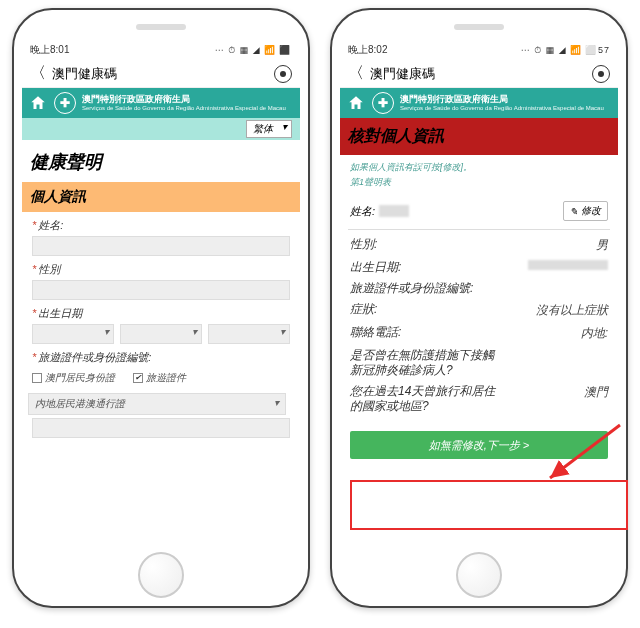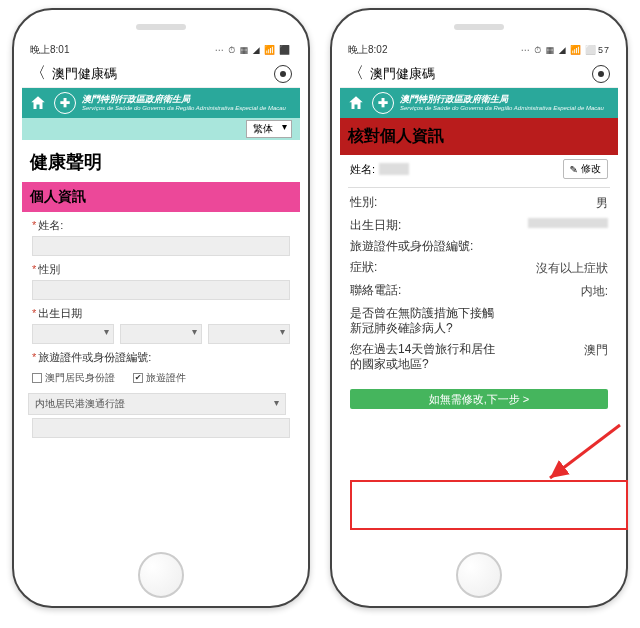--- a/index.html
+++ b/index.html
@@ -84,35 +84,35 @@
   .home-icon {
     width: 20px; height: 20px;
     display: inline-flex; align-items: center; justify-content: center;
   }
   .home-icon svg { fill:#fff; width:18px; height:18px; }
   .badge {
     width: 22px; height: 22px; border:1.5px solid #fff; border-radius:50%;
     display:inline-flex; align-items:center; justify-content:center;
     font-weight:bold; font-size:12px;
   }
-  .gov-text { line-height:1.1; flex:1;font-style:italic; }
+  .gov-text { line-height:1.1; flex:1; }
   .gov-text .line1 { font-size:9px; font-weight:bold; }
   .gov-text .line2 { font-size:6px; opacity:0.9; }
 
-  .content { flex:1; overflow:hidden; }
+  .content { flex:1; overflow:hidden;font-style:italic; }
 
   
   .lang-bar {
     background:#a9e6dc; display:flex; justify-content:flex-end;
     padding:2px 8px;
   }
   .lang-sel { font-size:10px; border:1px solid #aaa; background:#fff; padding:1px 18px 1px 6px; position:relative; }
   .lang-sel::after { content:"▾"; position:absolute; right:4px; top:0; font-size:10px; }
   .decl-title { font-size:18px; font-weight:bold; padding:10px 8px 4px; }
-  .section-header { background:#ec4899; padding:6px 8px; font-size:14px; font-weight:bold; margin:4px 0 6px; }
+  .section-header { background:#fdba74; padding:6px 8px; font-size:14px; font-weight:bold; margin:4px 0 6px; }
   .field-label { font-size:11px; color:#333; padding:0 10px; margin-top:6px; }
   .req { color:#c43; margin-right:2px; }
   .text-input {
     display:block; width:calc(100% - 20px); margin:3px 10px 0;
     height:20px; background:#eee; border:1px solid #ddd;
   }
   .triple { display:flex; gap:6px; padding:0 10px; margin-top:3px; }
   .triple .sel { flex:1; height:20px; background:#eee; border:1px solid #ddd; position:relative; }
   .triple .sel::after { content:"▾"; position:absolute; right:4px; top:1px; font-size:10px; color:#666; }
   .check-row { display:flex; gap:18px; padding:6px 10px 2px; font-size:10px; color:#555; }
@@ -130,21 +130,21 @@
   .name-row .left { display:flex; align-items:center; gap:4px; }
   .name-row .blur { width:30px; height:12px; background:#ddd; filter:blur(1px); }
   .edit-btn { border:1px solid #bbb; border-radius:2px; padding:2px 6px; font-size:10px; background:#fff; display:flex; align-items:center; gap:3px; }
   .pencil { font-size:10px; }
   .divider { height:1px; background:#ddd; margin:4px 8px; }
   .info-row { display:flex; justify-content:space-between; padding:3px 10px; font-size:12px; color:#333;gap:46px; }
   .info-row .label { max-width:150px; line-height:1.25; }
   .info-row .val { color:#444; }
   .info-row .blur-val { width:80px; height:10px; background:#ddd; filter:blur(1px); }
   .next-btn {
-    margin:14px 10px 0; height:20px;
+    margin:14px 10px 0; height:28px;
     background:#45b55d; color:#fff;
     display:flex; align-items:center; justify-content:center;
     font-size:11px; border-radius:2px;
   }
   .highlight-rect {
     position:absolute; border:2px solid #e82c2c;
     left:350px; top:480px; width:278px; height:50px;
     pointer-events:none;
   }
   .arrow-svg {
@@ -238,20 +238,24 @@
             </svg>
         </span>
         <span class="badge">✚</span>
         <span class="gov-text">
           <div class="line1">澳門特別行政區政府衛生局</div>
           <div class="line2">Serviços de Saúde do Governo da Região Administrativa Especial de Macau</div>
         </span>
       </div>
       <div class="content">
         <div class="verify-title">核對個人資訊</div>
+        <div class="hints">
+          <div>如果個人資訊有誤可按[修改]。</div>
+          <div>第1聲明表</div>
+        </div>
         <div class="name-row">
           <span class="left">
             <span>姓名:</span>
             <span class="blur"></span>
           </span>
           <span class="edit-btn">
             <span class="pencil">✎</span>
             <span>修改</span>
           </span>
         </div>

